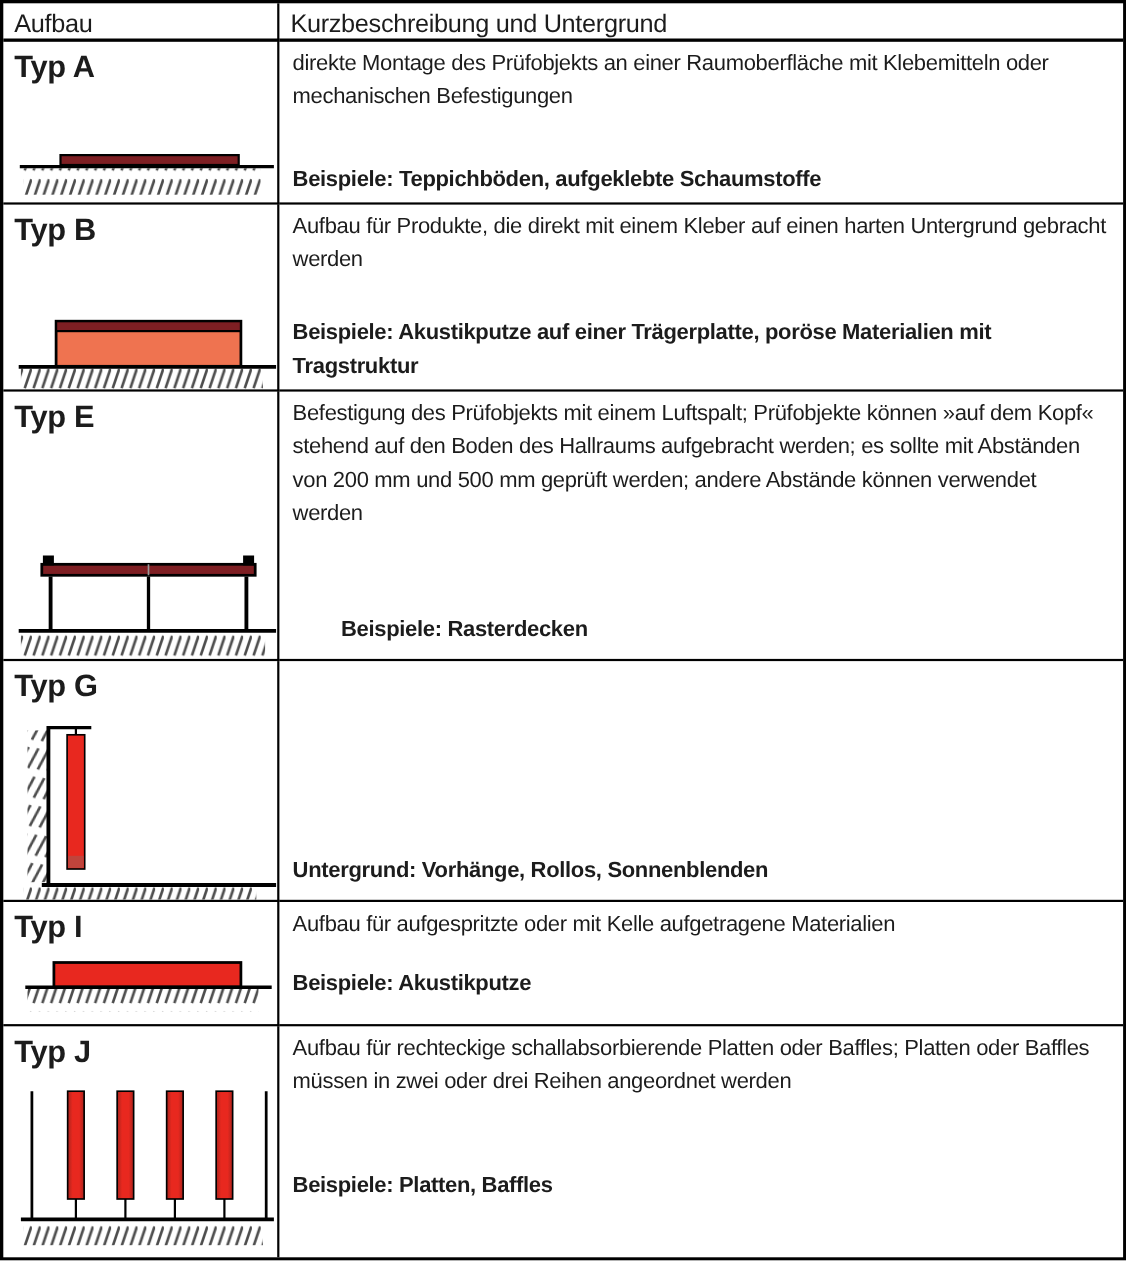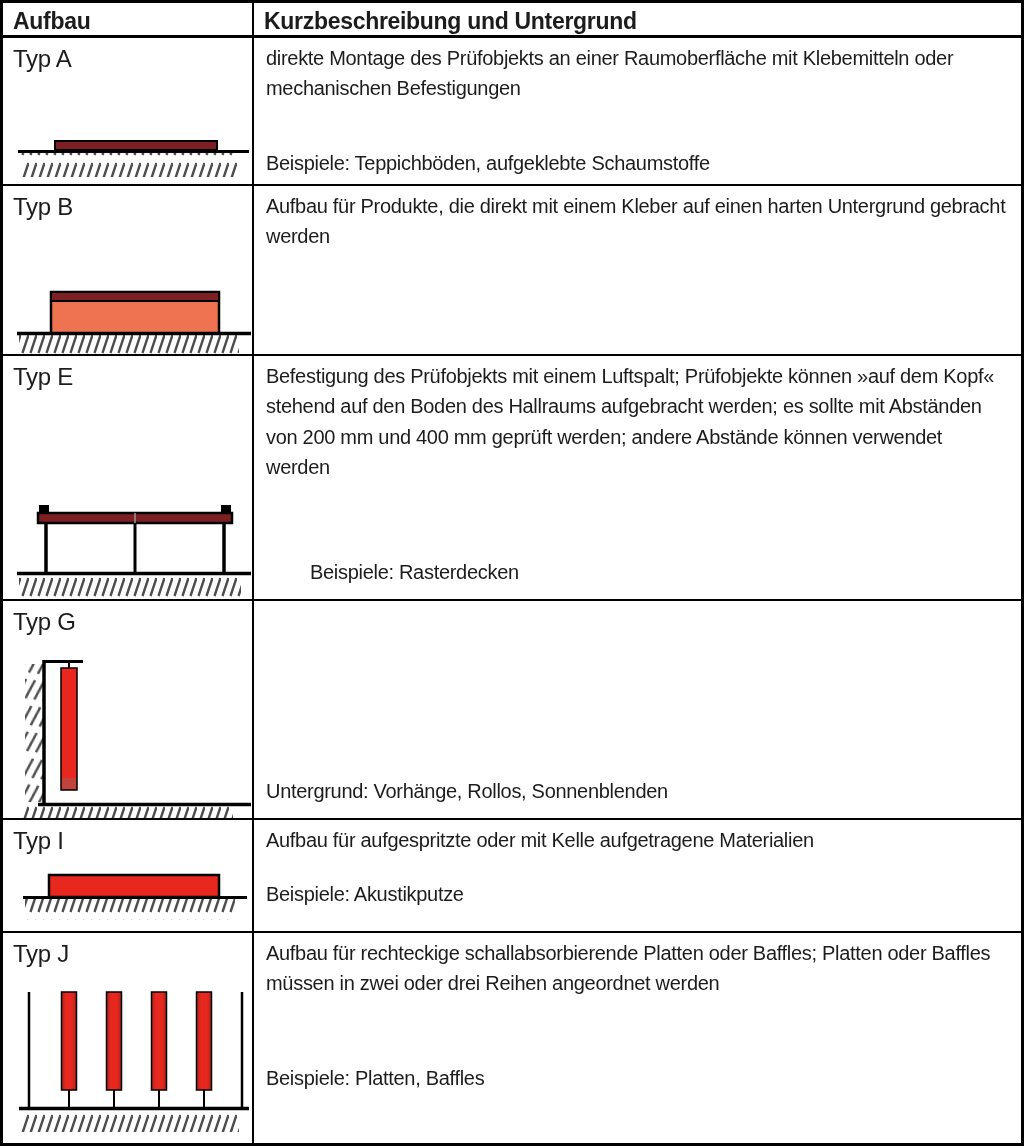--- a/index.html
+++ b/index.html
@@ -17,39 +17,39 @@
     grid-template-rows: 35px 148px 170px 245px 219px 113px 1fr;
   }
   .cell {
     border-right: 2px solid #000;
     border-bottom: 2px solid #000;
     overflow: hidden;
   }
   .cell.last-col { border-right: none; }
   .cell.last-row { border-bottom: none; }
   .head-cell {
-    font-weight: bold;
+    font-weight: normal;
     font-size: 23px;
     padding: 4px 10px 0 10px;
     border-bottom: 3px solid #000;
     display: flex; align-items: center;
   }
   .type-cell {
     display: flex; flex-direction: column;
     padding: 5px 6px 0 10px;
   }
-  .type-label { font-size: 24px; line-height: 1.3; }
+  .type-label { font-size: 28px; line-height: 1.3; font-weight: bold; }
   .diagram-wrap { margin-top: auto; }
   .desc-cell {
     display: flex; flex-direction: column;
     padding: 5px 12px 0 12px;
     font-size: 20px;
     line-height: 1.52;
   }
-  .examples { margin-top: auto; }
+  .examples { margin-top: auto; font-weight: bold; }
   .row-a .examples { margin-bottom: 6px; }
   .row-b .examples { margin-bottom: 6px; }
   .row-e .examples { margin-bottom: 12px; margin-left: 44px; }
   .row-g .examples { margin-bottom: 12px; }
   .row-i .examples { margin-bottom: 22px; }
   .row-j .examples { margin-bottom: 50px; }
   svg { display: block; }
 </style>
 </head>
 <body>
@@ -94,20 +94,21 @@
         </defs>
         <rect x="6" y="53" width="220" height="19" fill="url(#hB)"></rect>
         <line x1="4" y1="51.5" x2="238" y2="51.5" stroke="#000" stroke-width="3.5"></line>
         <rect x="38" y="10" width="168" height="41" style="fill:var(--orange)" stroke="#000" stroke-width="2.5"></rect>
         <rect x="38" y="10" width="168" height="9" style="fill:var(--maroon)" stroke="#000" stroke-width="2"></rect>
       </svg>
     </div>
   </div>
   <div class="cell desc-cell row-b last-col">
     <div>Aufbau für Produkte, die direkt mit einem Kleber auf einen harten Untergrund gebracht werden</div>
+    <div class="examples">Beispiele: Akustikputze auf einer Trägerplatte, poröse Materialien mit Tragstruktur</div>
   </div>
 
   <div class="cell type-cell row-e">
     <div class="type-label">Typ E</div>
     <div class="diagram-wrap">
       <svg width="240" height="100" viewBox="0 0 240 100">
         <defs>
           <pattern id="hE" width="8" height="26" patternUnits="userSpaceOnUse">
             <line x1="7.5" y1="1" x2="1.5" y2="19" style="stroke:var(--hatch)" stroke-width="2.4"></line>
           </pattern>
@@ -118,21 +119,21 @@
         <line x1="122" y1="25" x2="122" y2="74" stroke="#000" stroke-width="3"></line>
         <line x1="211" y1="25" x2="211" y2="74" stroke="#000" stroke-width="3.5"></line>
         <rect x="25" y="14" width="194" height="10" style="fill:var(--maroon)" stroke="#000" stroke-width="2.5"></rect>
         <line x1="122" y1="14" x2="122" y2="24" stroke="#9a9a9a" stroke-width="1.5"></line>
         <rect x="26" y="6" width="10" height="9" fill="#000"></rect>
         <rect x="208" y="6" width="10" height="9" fill="#000"></rect>
       </svg>
     </div>
   </div>
   <div class="cell desc-cell row-e last-col">
-    <div>Befestigung des Prüfobjekts mit einem Luftspalt; Prüfobjekte können »auf dem Kopf« stehend auf den Boden des Hallraums aufgebracht werden; es sollte mit Abständen von 200 mm und 400 mm geprüft werden; andere Abstände können verwendet werden</div>
+    <div>Befestigung des Prüfobjekts mit einem Luftspalt; Prüfobjekte können »auf dem Kopf« stehend auf den Boden des Hallraums aufgebracht werden; es sollte mit Abständen von 200 mm und 500 mm geprüft werden; andere Abstände können verwendet werden</div>
     <div class="examples">Beispiele: Rasterdecken</div>
   </div>
 
   <div class="cell type-cell row-g">
     <div class="type-label">Typ G</div>
     <div class="diagram-wrap">
       <svg width="240" height="168" viewBox="0 0 240 168">
         <defs>
           <pattern id="hG" width="8" height="26" patternUnits="userSpaceOnUse">
             <line x1="7.5" y1="1" x2="1.5" y2="19" style="stroke:var(--hatch)" stroke-width="2.4"></line>

